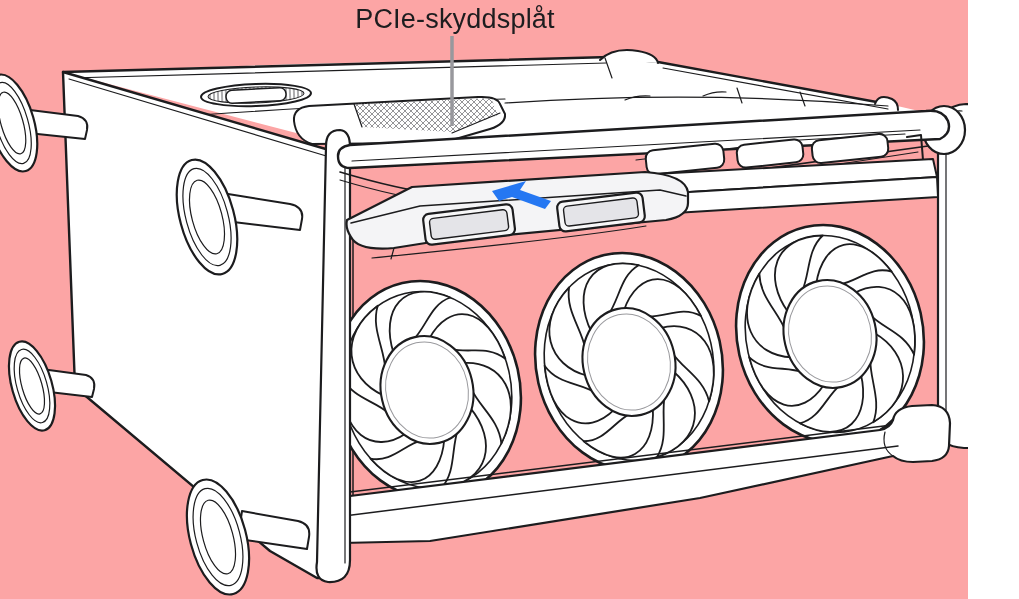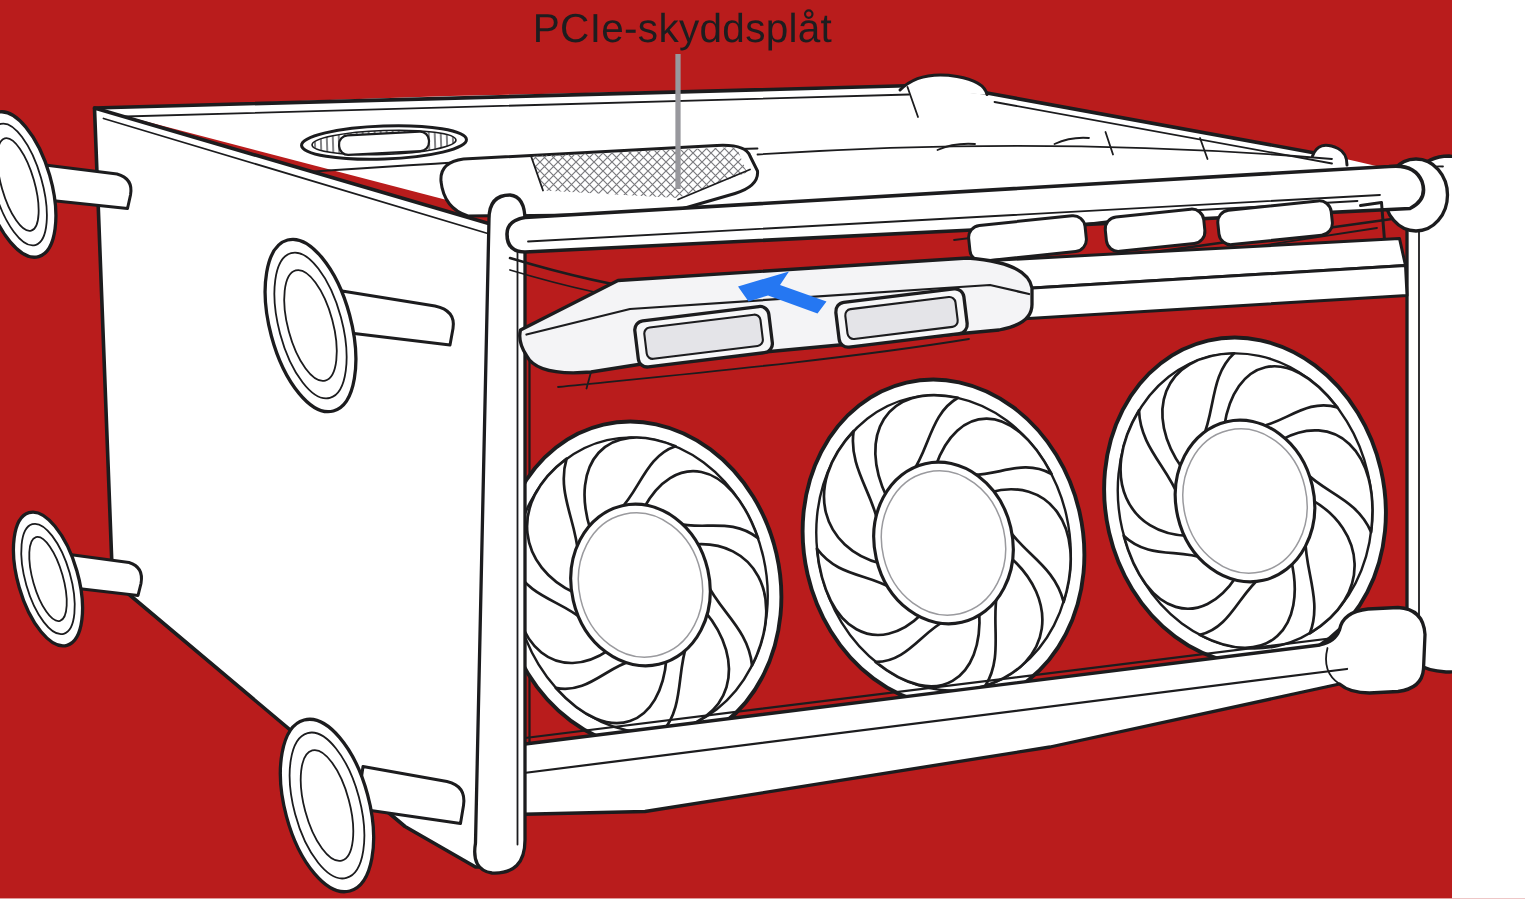--- a/index.html
+++ b/index.html
@@ -1,16 +1,16 @@
 <!DOCTYPE html>
 <html><head>
 <meta charset="utf-8">
 <style>
   html,body{margin:0;padding:0;background:#fff;}
-  .stage{position:relative;width:968px;height:599px;background:#b91c1c;overflow:hidden;
+  .stage{position:relative;width:968px;height:599px;background:#fca5a5;overflow:hidden;
          font-family:"Liberation Sans",sans-serif;}
   svg{display:block;}
   :root{--ink:#1c1c1e;}
   .ln{stroke:var(--ink);fill:none;stroke-linecap:round;stroke-linejoin:round;}
   .fw{stroke:var(--ink);fill:#fff;stroke-linecap:round;stroke-linejoin:round;}
   .thin{stroke-width:1.2;}
   text.callout{font-size:27px;fill:#1d1d1f;letter-spacing:.2px;}
 </style>
 </head>
 <body>

